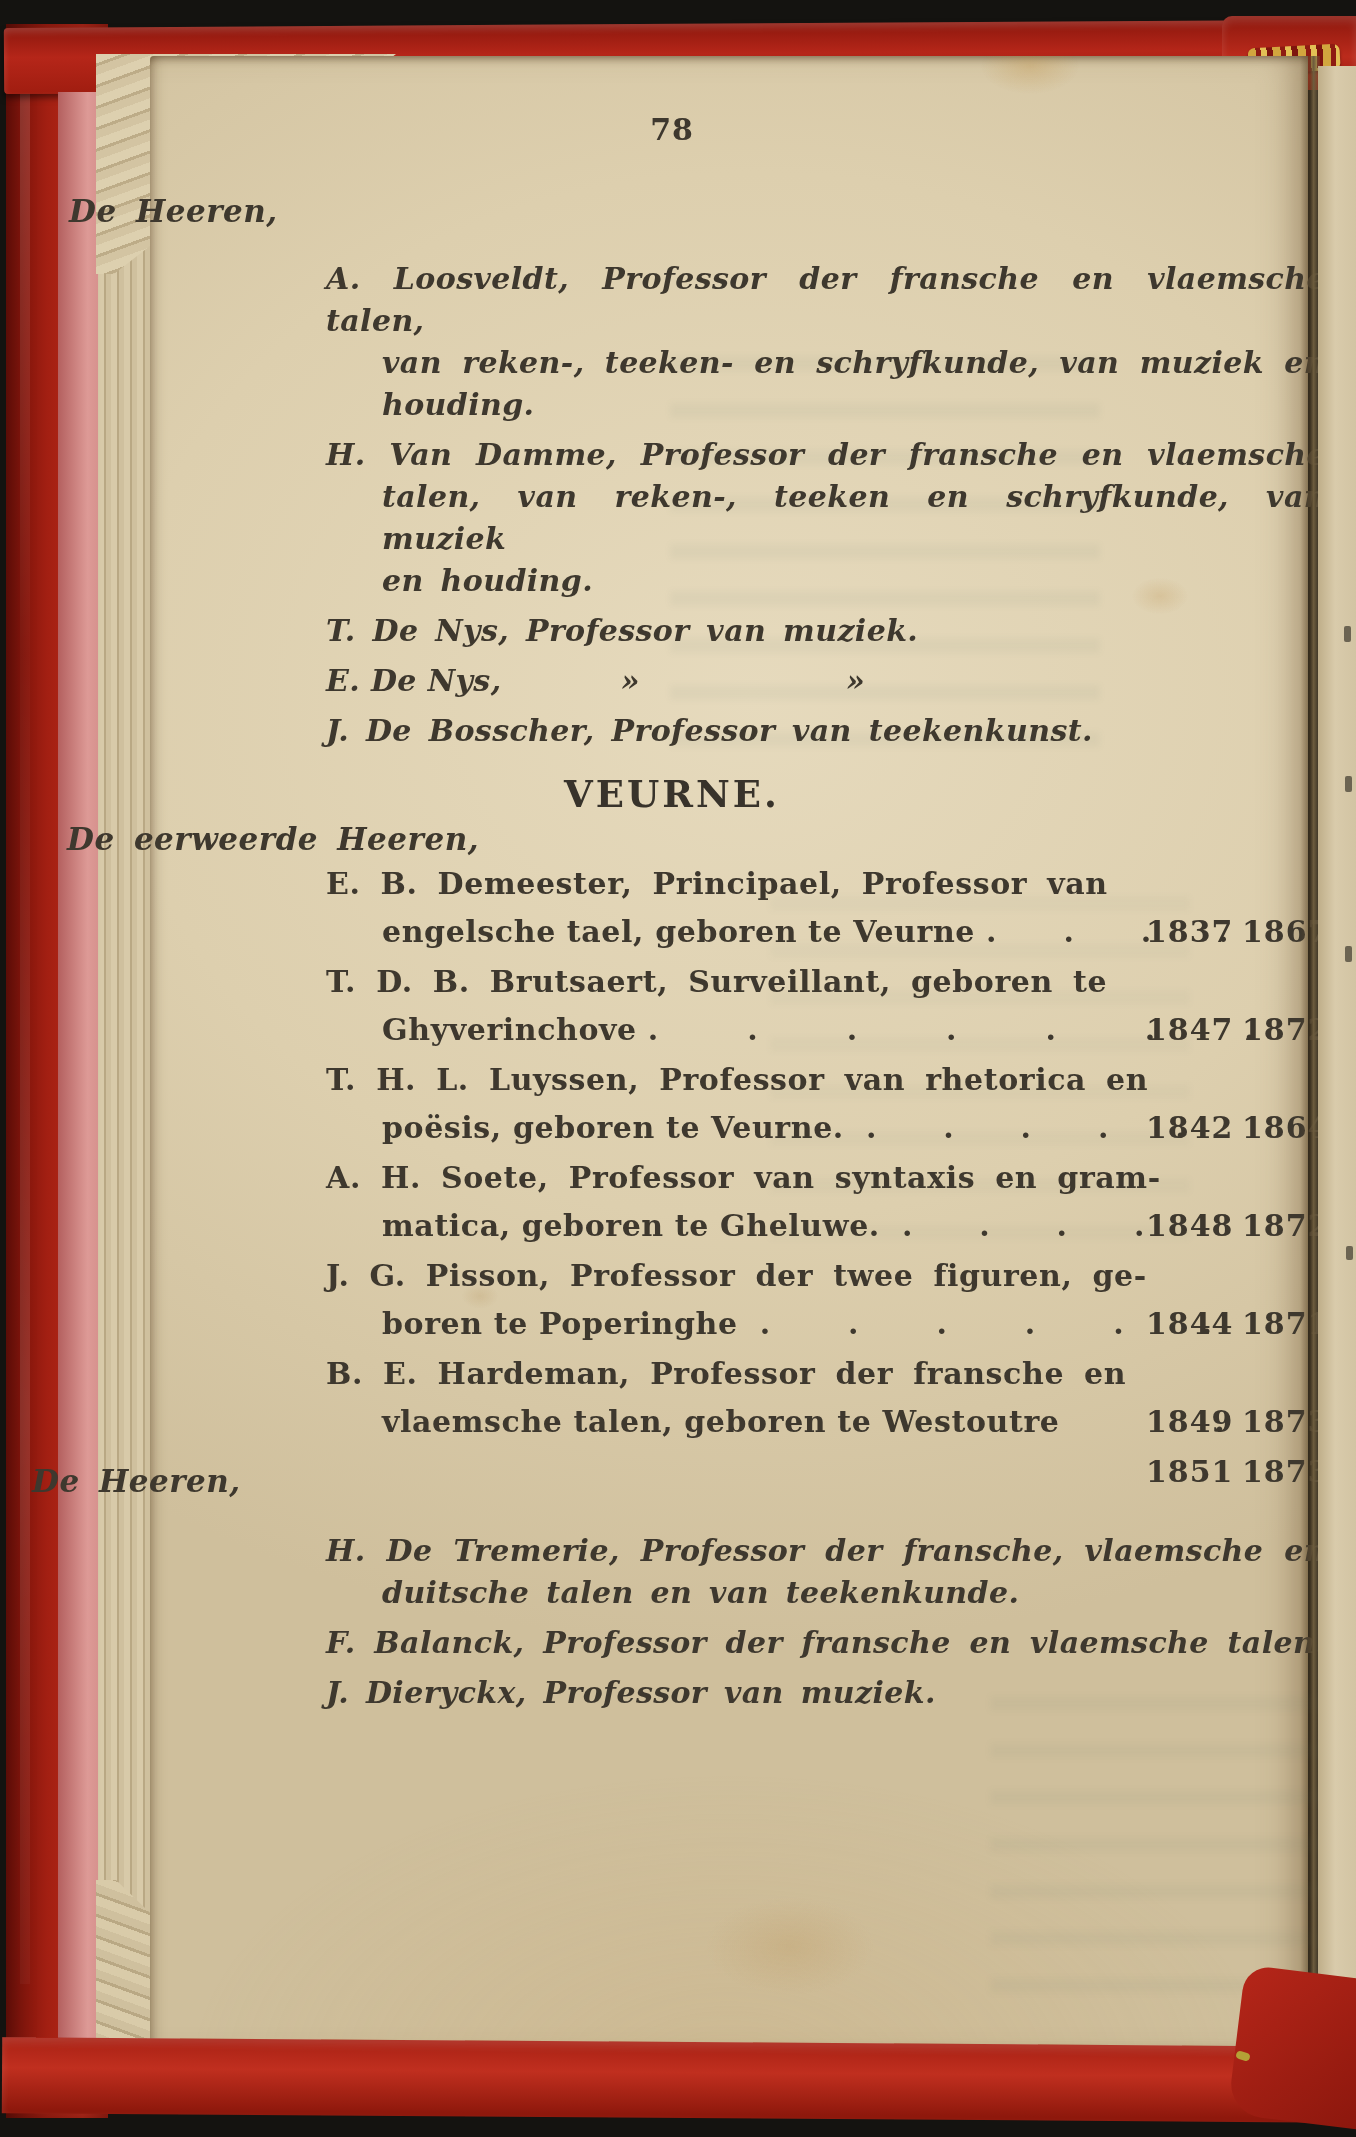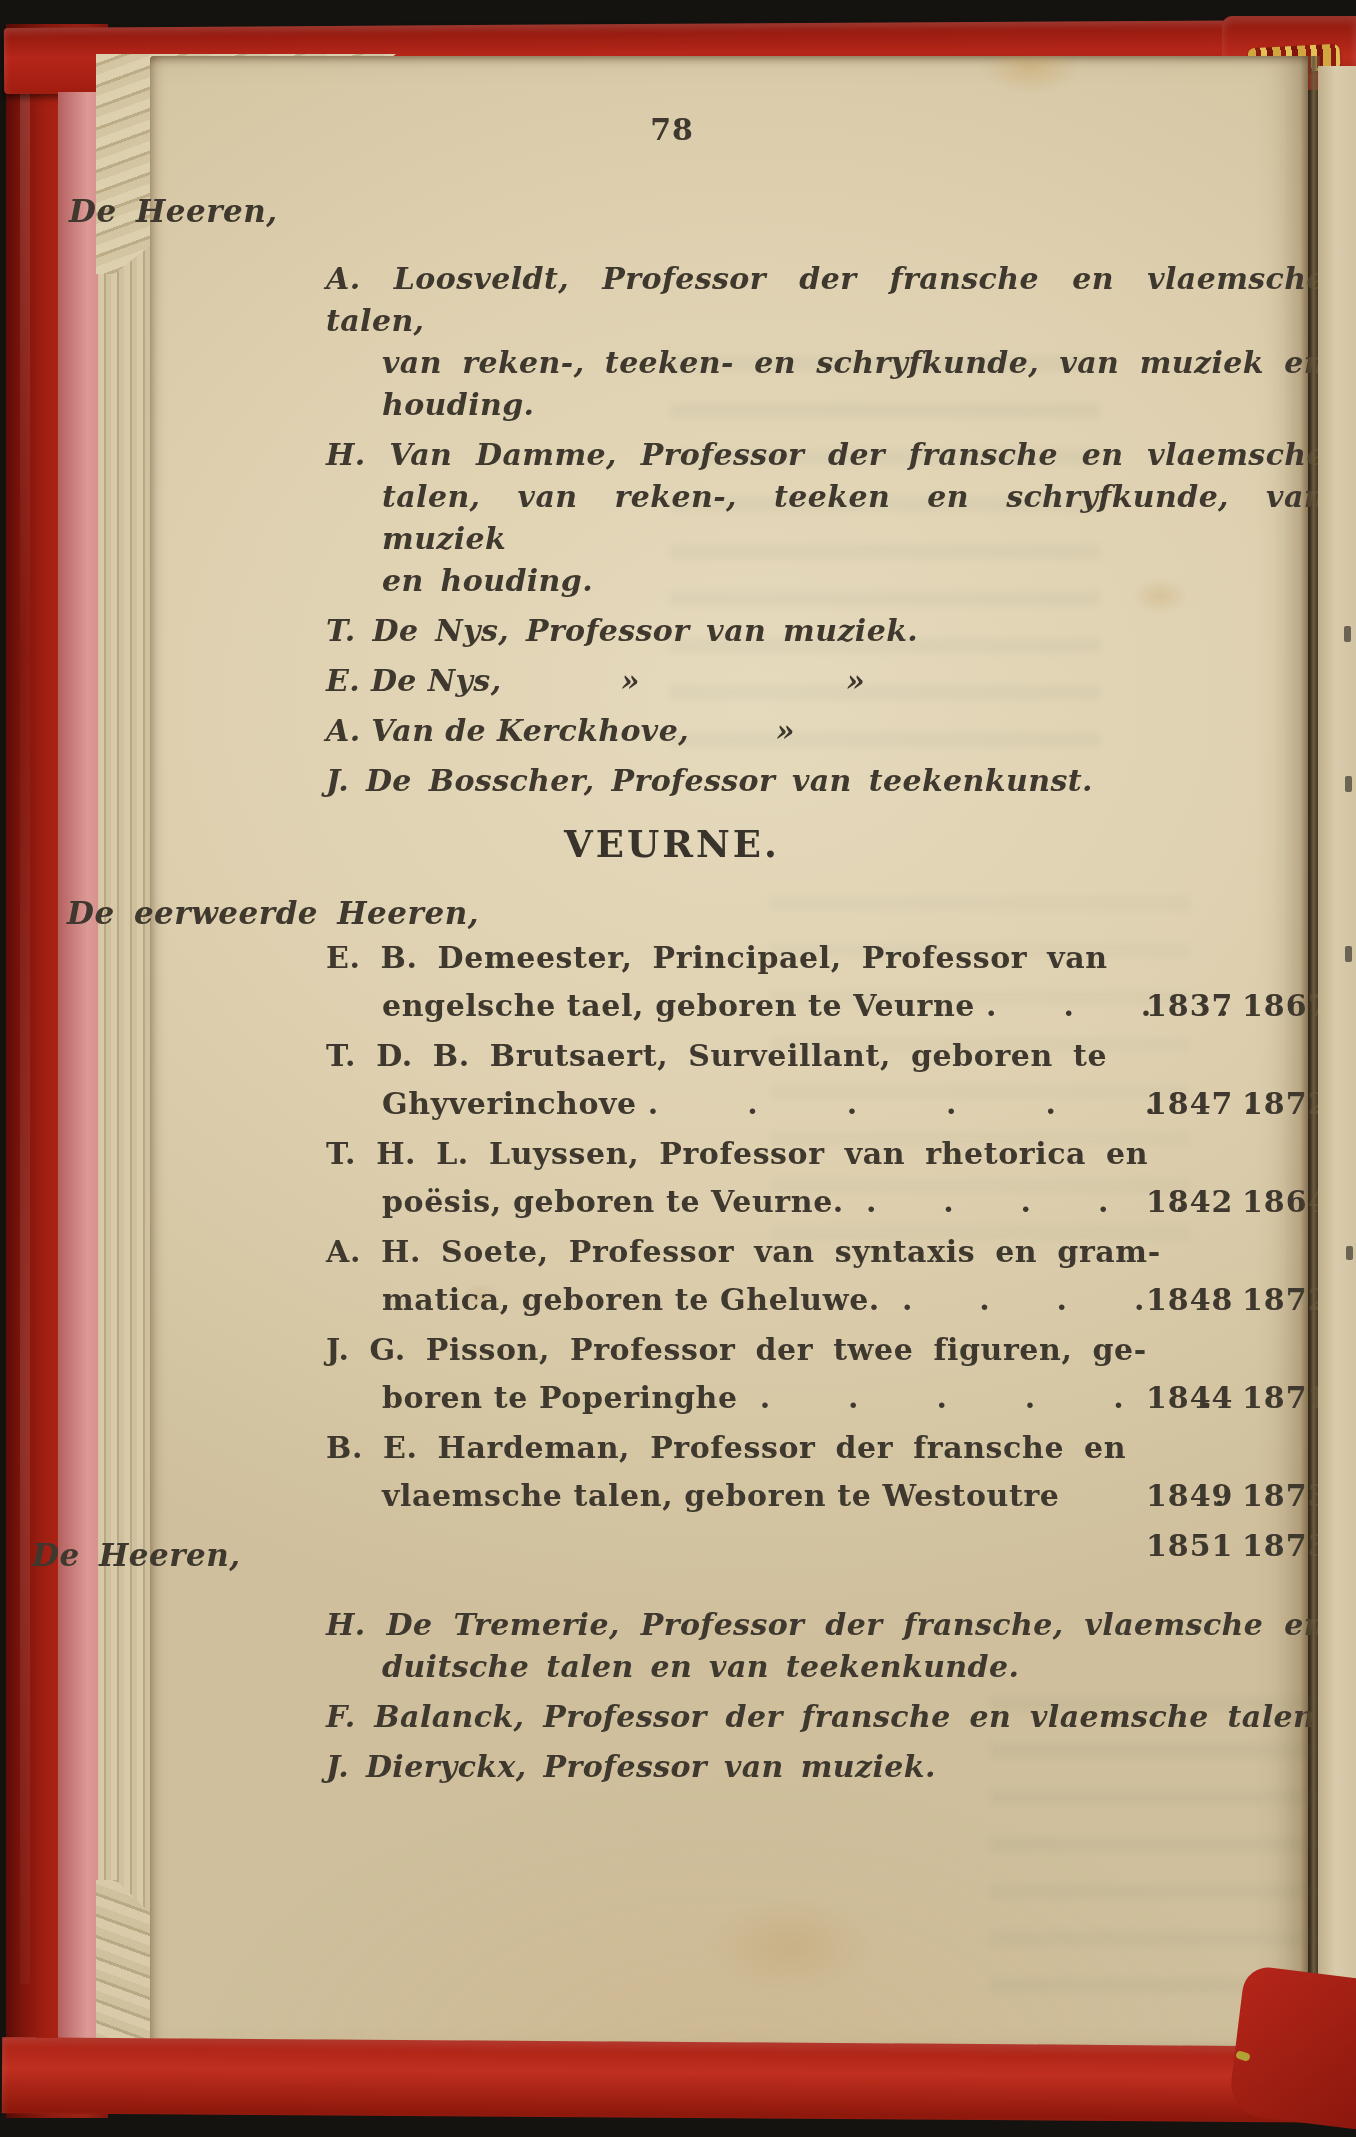--- a/index.html
+++ b/index.html
@@ -73,21 +73,21 @@
   .page-next{position:absolute;left:1318px;top:66px;width:38px;height:1984px;
     background:linear-gradient(90deg,#bfae89,#d9cbab 45%,#d2c4a3);}
   .mark{position:absolute;width:7px;border-radius:2px;background:#595243;opacity:.85;}
 
   
   .content{position:absolute;left:176px;top:0;width:1000px;color:#3e382e;font-weight:bold;}
   .pagenum{margin-top:54px;font-size:30px;line-height:40px;text-align:center;
     transform:translateX(-154px);letter-spacing:1px;}
   .h-italic{font-style:italic;font-size:31px;line-height:42px;text-align:left;letter-spacing:.5px;word-spacing:8px;}
   .h-top{margin-top:40px;transform:translateX(-257px);}
-  .h-sub{margin-top:24px;transform:translateX(-259px);}
+  .h-sub{transform:translateX(-259px);}
   .h-bottom{margin-top:14px;transform:translateX(-294px);}
   .veurne{margin-top:18px;font-size:37px;line-height:48px;text-align:center;letter-spacing:3px;
     transform:translateX(-154px);color:#38332b;}
 
   .entry-list{font-style:italic;font-size:30px;letter-spacing:.4px;word-spacing:6px;}
   #list1{margin-top:26px;}
   #list2{margin-top:28px;}
   .entry{margin-bottom:8px;}
   .entry .line{line-height:42px;}
   .line.ind{padding-left:56px;}
@@ -138,23 +138,20 @@
             <div class="line ind jl">talen, van reken-, teeken en schryfkunde, van muziek</div>
             <div class="line ind">en houding.</div>
           </div>
           <div class="entry">
             <div class="line">T. De Nys, Professor van muziek.</div>
           </div>
           <div class="entry">
             <div class="line pre">E. De Nys,           »                   »</div>
           </div>
           <div class="entry">
-            <div class="line pre">A. Van de Kerckhove,        »</div>
-          </div>
-          <div class="entry">
             <div class="line">J. De Bosscher, Professor van teekenkunst.</div>
           </div>
         </div>
 
       <div class="veurne">VEURNE.</div>
 
       <div class="h-italic h-sub">De eerweerde Heeren,</div>
 
       <div class="register" id="table1">
           <div class="trow">

